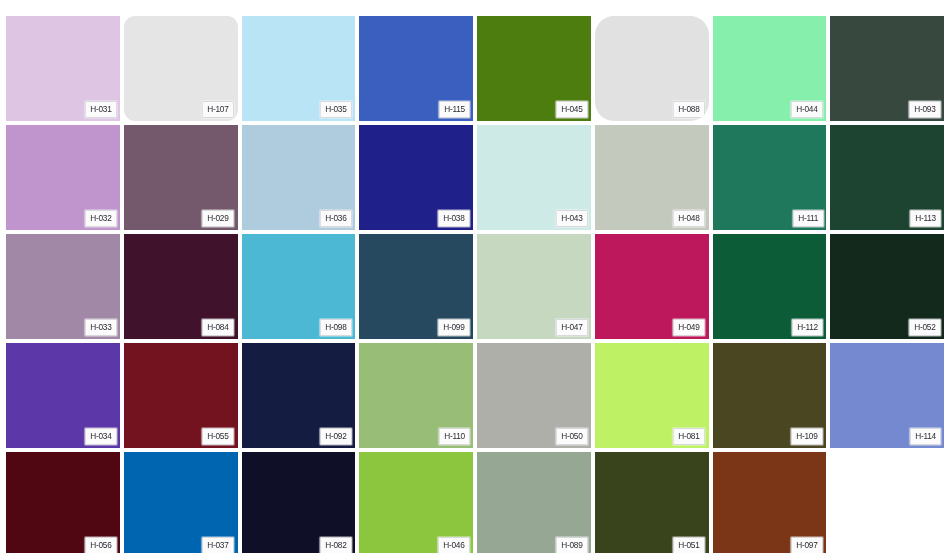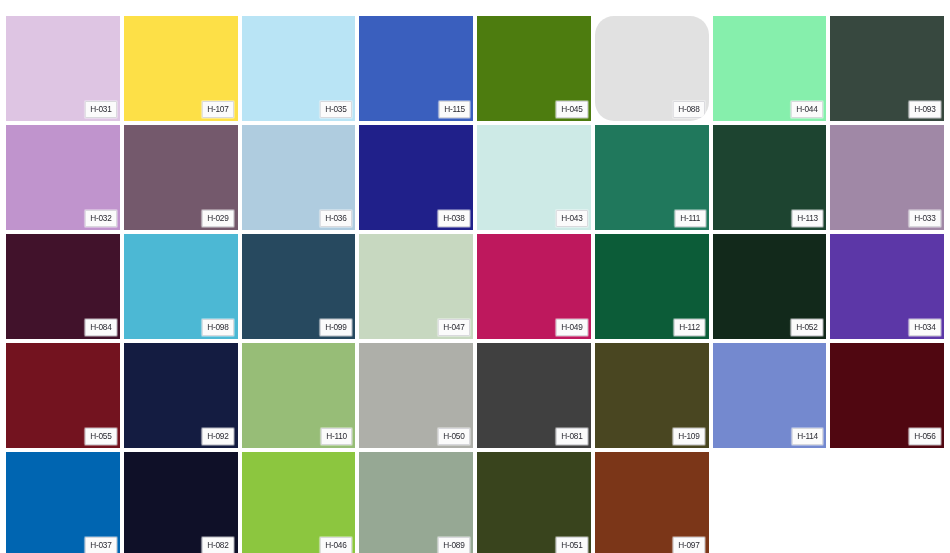--- a/index.html
+++ b/index.html
@@ -61,21 +61,21 @@
   }
 </style>
 </head>
 <body>
 
 <div id="swatch-palette">
   <div class="swatch-grid">
       <div class="swatch-cell" style="background: rgb(222, 197, 227);">
         <span class="swatch-label" style="background: rgb(251, 251, 251); color: rgb(43, 43, 51);">H-031</span>
       </div>
-      <div class="swatch-cell" style="background: #fde047;">
+      <div class="swatch-cell" style="background: #e5e5e5; border-radius: 11px;">
         <span class="swatch-label" style="background: rgb(251, 251, 251); color: rgb(43, 43, 51);">H-107</span>
       </div>
       <div class="swatch-cell" style="background: rgb(185, 228, 245);">
         <span class="swatch-label" style="background: rgb(251, 251, 251); color: rgb(43, 43, 51);">H-035</span>
       </div>
       <div class="swatch-cell" style="background: rgb(58, 95, 190); padding-left: 40px;">
         <span class="swatch-label" style="background: rgb(251, 251, 251); color: rgb(43, 43, 51);">H-115</span>
       </div>
       <div class="swatch-cell" style="background: #4d7c0f;">
         <span class="swatch-label" style="background: rgb(251, 251, 251); color: rgb(43, 43, 51);">H-045</span>
@@ -96,20 +96,23 @@
         <span class="swatch-label" style="background: rgb(251, 251, 251); color: rgb(43, 43, 51);">H-029</span>
       </div>
       <div class="swatch-cell" style="background: rgb(175, 204, 223);">
         <span class="swatch-label" style="background: rgb(251, 251, 251); color: rgb(43, 43, 51);">H-036</span>
       </div>
       <div class="swatch-cell" style="background: rgb(32, 32, 138);">
         <span class="swatch-label" style="background: rgb(251, 251, 251); color: rgb(43, 43, 51);">H-038</span>
       </div>
       <div class="swatch-cell" style="background: rgb(205, 234, 230);">
         <span class="swatch-label" style="background: rgb(251, 251, 251); color: rgb(43, 43, 51);">H-043</span>
+      </div>
+      <div class="swatch-cell" style="background: rgb(195, 201, 188);">
+        <span class="swatch-label" style="background: rgb(251, 251, 251); color: rgb(43, 43, 51);">H-048</span>
       </div>
       <div class="swatch-cell" style="background: rgb(32, 120, 92);">
         <span class="swatch-label" style="background: rgb(251, 251, 251); color: rgb(43, 43, 51);">H-111</span>
       </div>
       <div class="swatch-cell" style="background: rgb(29, 68, 48);">
         <span class="swatch-label" style="background: rgb(251, 251, 251); color: rgb(43, 43, 51);">H-113</span>
       </div>
       <div class="swatch-cell" style="background: rgb(160, 136, 166);">
         <span class="swatch-label" style="background: rgb(251, 251, 251); color: rgb(43, 43, 51);">H-033</span>
       </div>
@@ -142,21 +145,21 @@
       </div>
       <div class="swatch-cell" style="background: rgb(20, 28, 65);">
         <span class="swatch-label" style="background: rgb(251, 251, 251); color: rgb(43, 43, 51);">H-092</span>
       </div>
       <div class="swatch-cell" style="background: rgb(151, 189, 119);">
         <span class="swatch-label" style="background: rgb(251, 251, 251); color: rgb(43, 43, 51);">H-110</span>
       </div>
       <div class="swatch-cell" style="background: rgb(174, 175, 169);">
         <span class="swatch-label" style="background: rgb(251, 251, 251); color: rgb(43, 43, 51);">H-050</span>
       </div>
-      <div class="swatch-cell" style="background: #404040;">
+      <div class="swatch-cell" style="background: #bef264;">
         <span class="swatch-label" style="background: rgb(251, 251, 251); color: rgb(43, 43, 51);">H-081</span>
       </div>
       <div class="swatch-cell" style="background: rgb(73, 70, 33);">
         <span class="swatch-label" style="background: rgb(251, 251, 251); color: rgb(43, 43, 51);">H-109</span>
       </div>
       <div class="swatch-cell" style="background: rgb(116, 137, 207);">
         <span class="swatch-label" style="background: rgb(251, 251, 251); color: rgb(43, 43, 51);">H-114</span>
       </div>
       <div class="swatch-cell" style="background: rgb(80, 7, 17);">
         <span class="swatch-label" style="background: rgb(251, 251, 251); color: rgb(43, 43, 51);">H-056</span>

